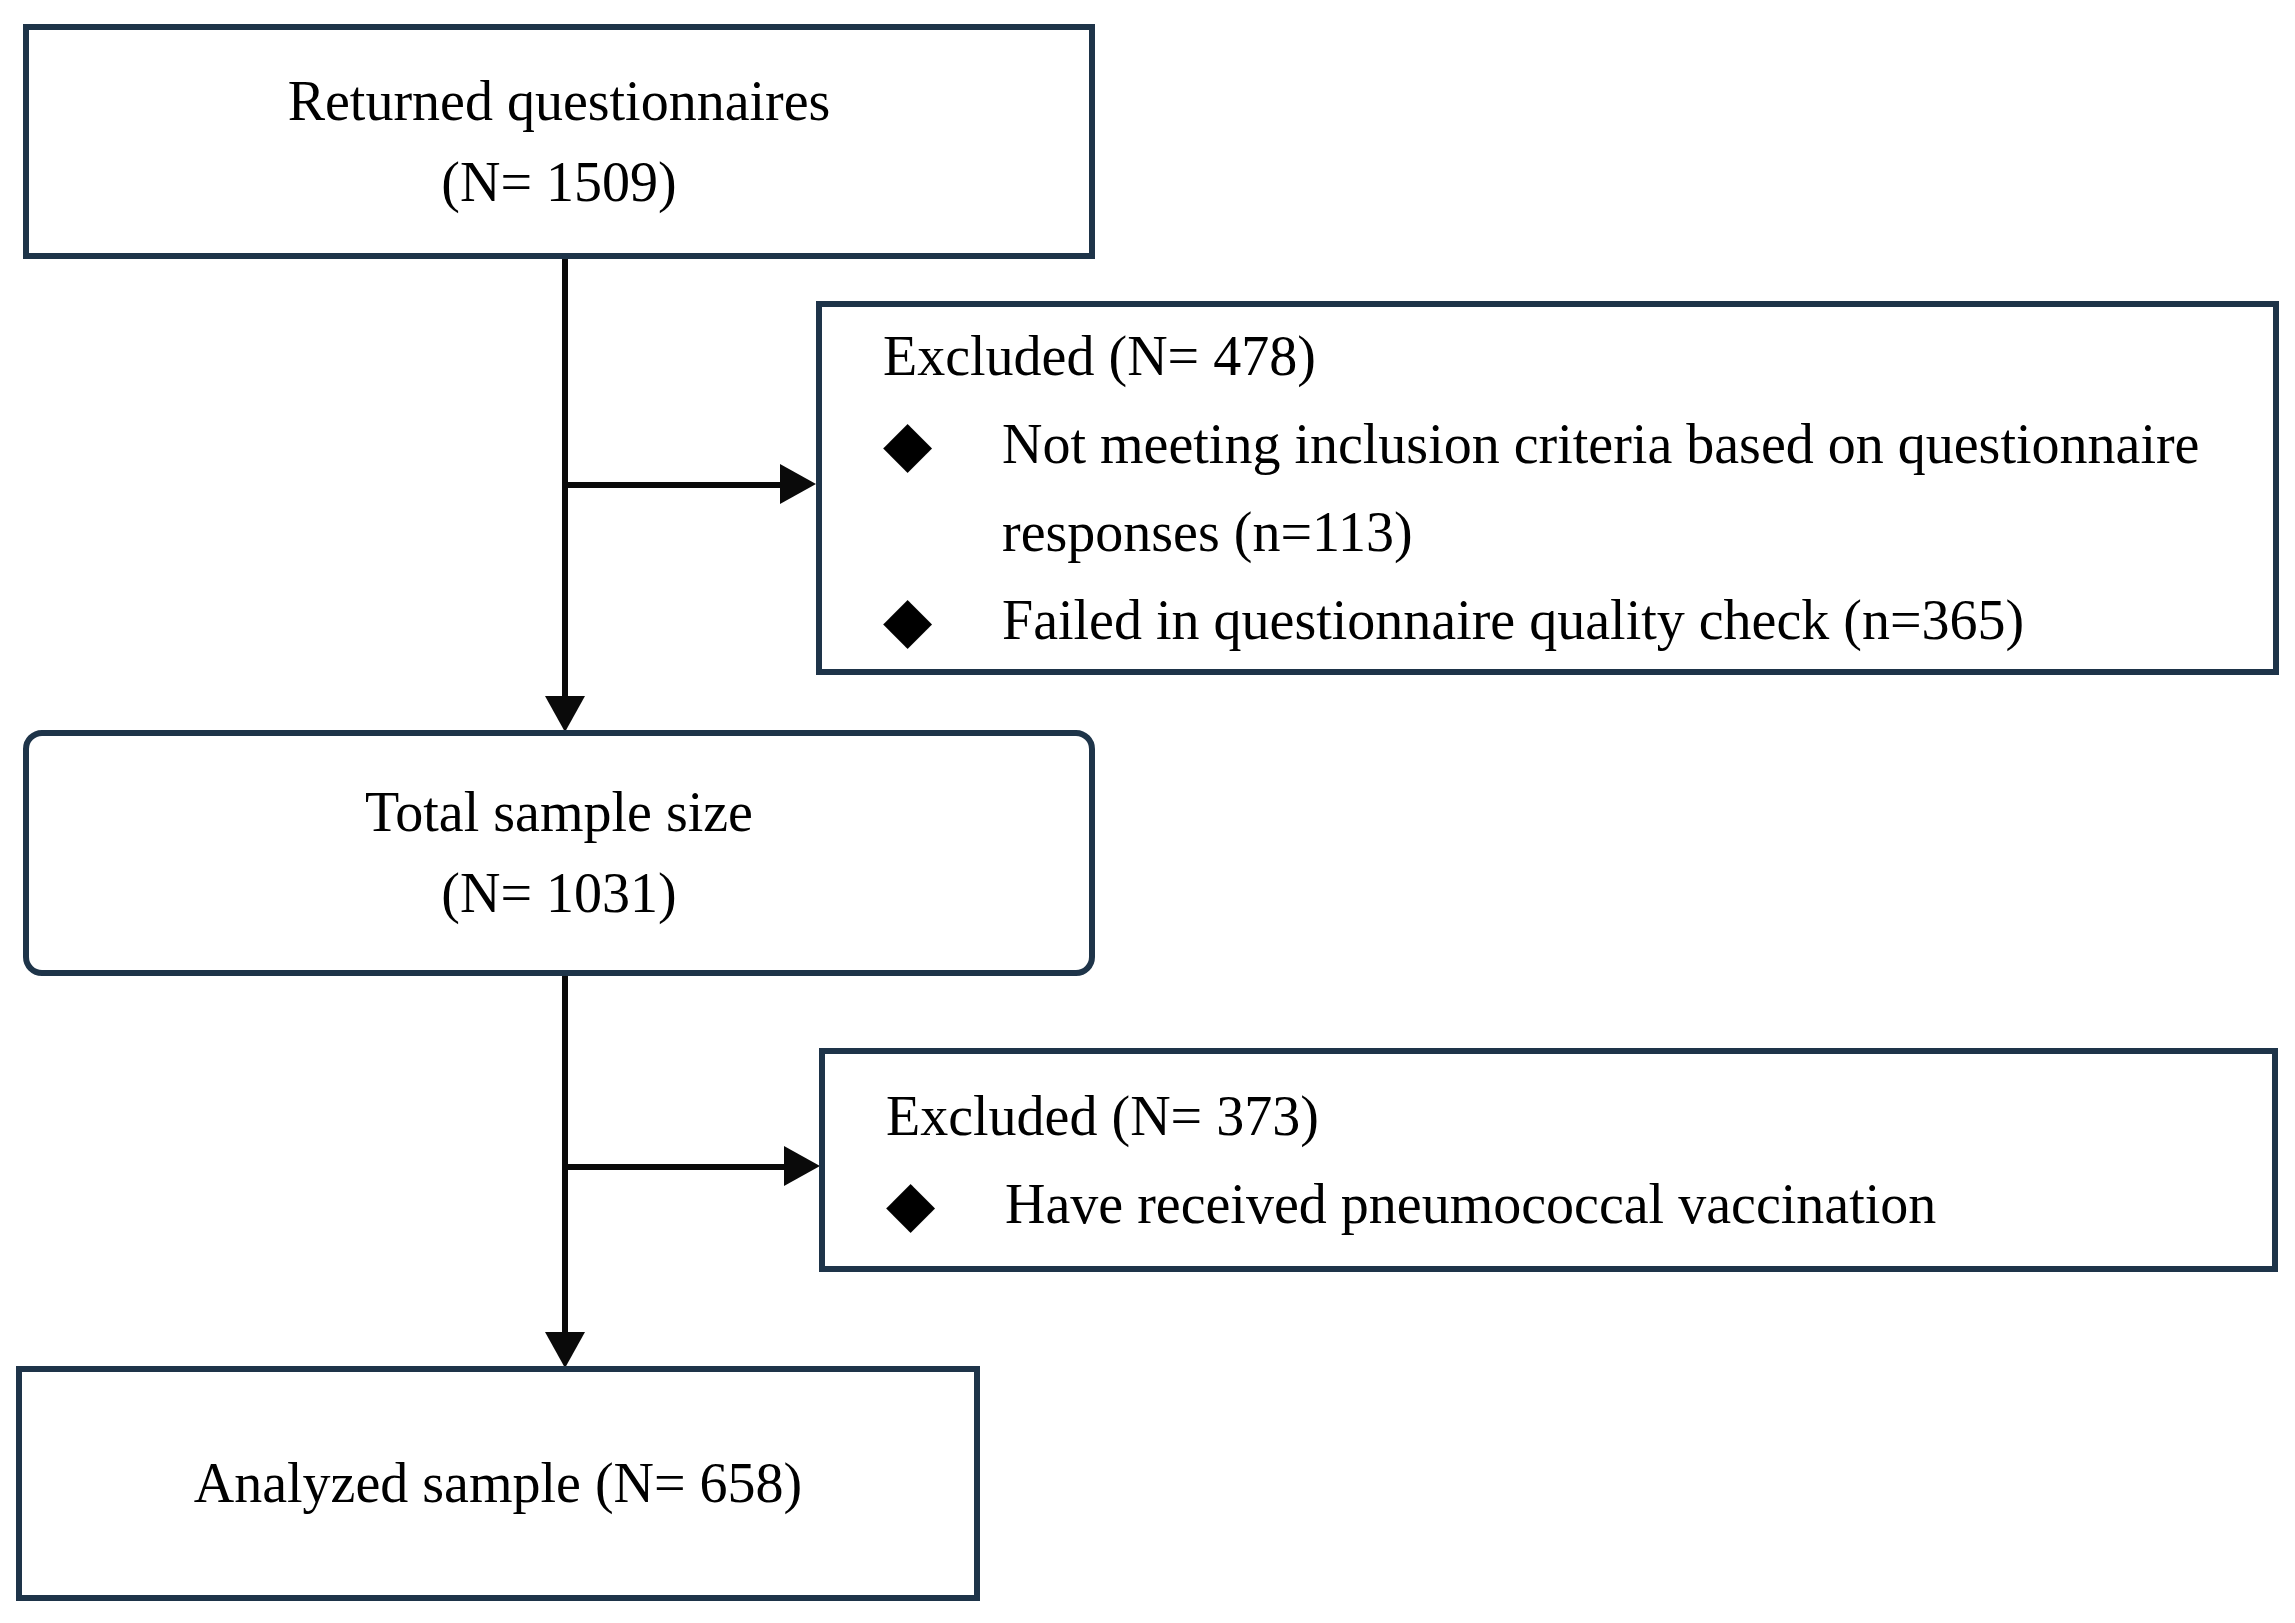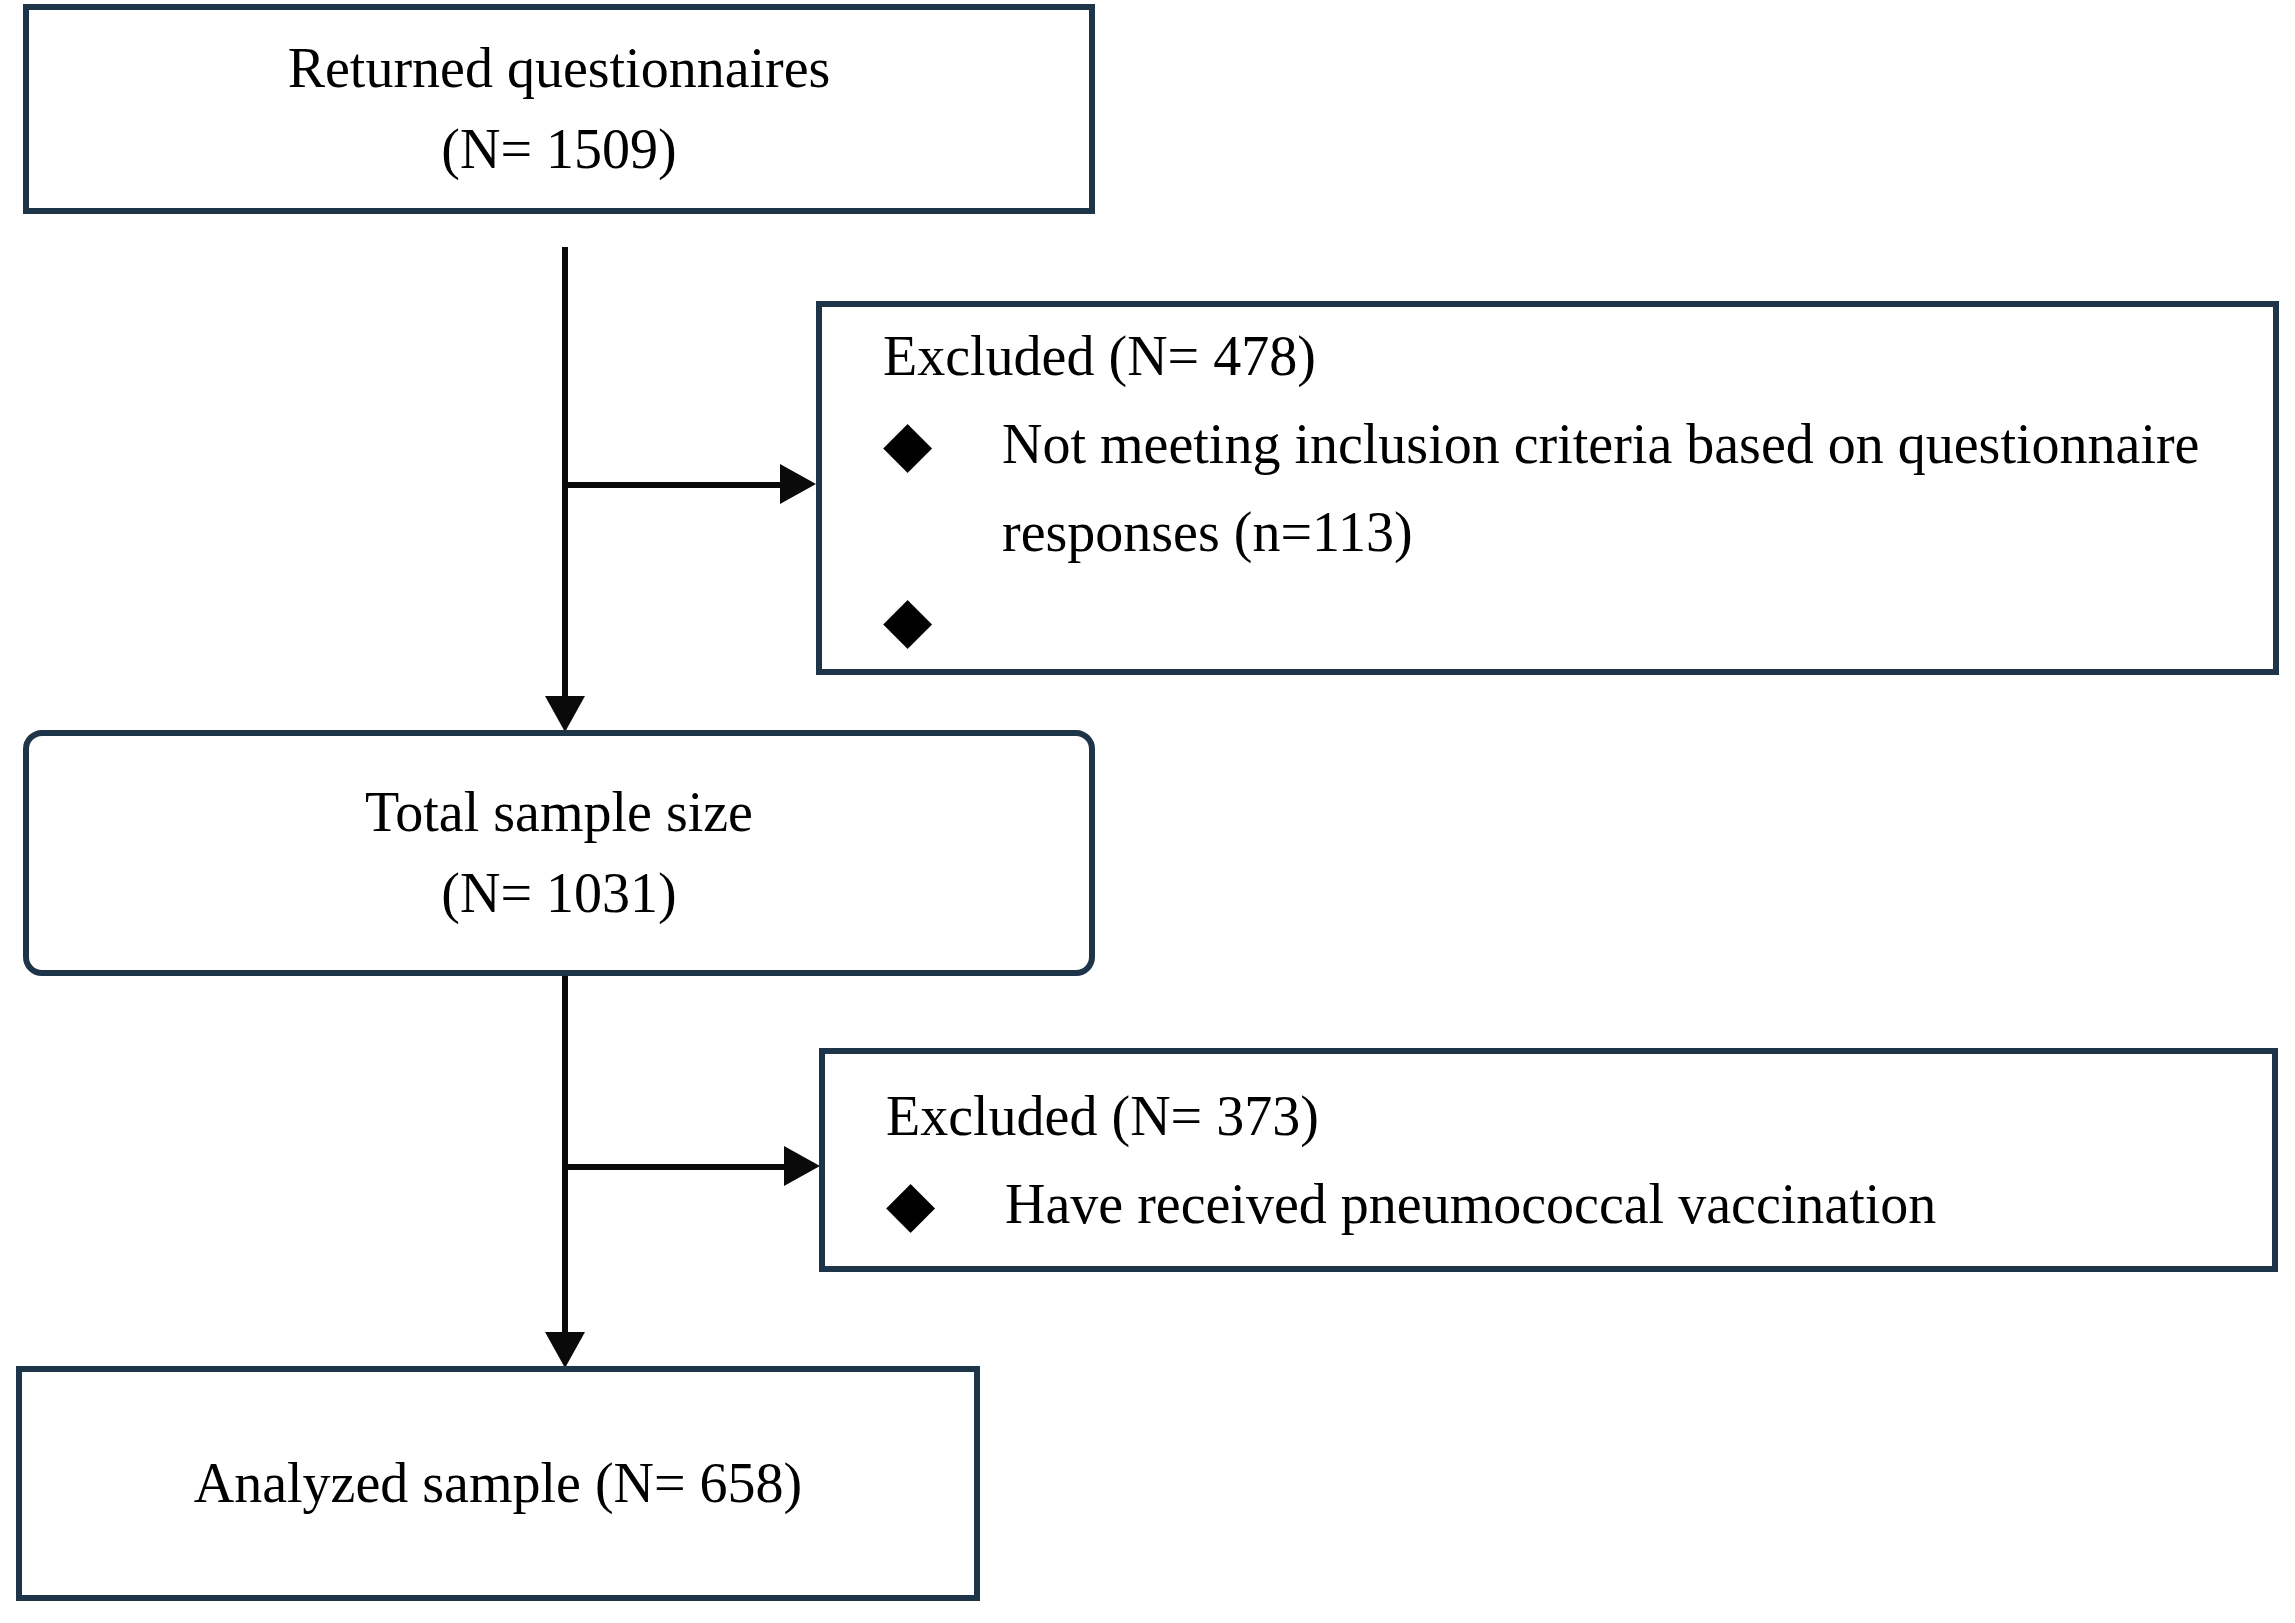--- a/index.html
+++ b/index.html
@@ -67,21 +67,21 @@
     border-bottom: 20.3px solid transparent;
     border-left: 36px solid #0a0a0a;
   }
   .arrow-down {
     position: absolute;
     width: 0; height: 0;
     border-left: 20.3px solid transparent;
     border-right: 20.3px solid transparent;
     border-top: 36px solid #0a0a0a;
   }
-  #box-returned  { left: 23px;  top: 4px;   width: 1072px; height: 210px; }
+  #box-returned  { left: 23px;  top: 24px;   width: 1072px; height: 235px; }
   #box-excluded1 { left: 816px; top: 301px;  width: 1463px; height: 374px; }
   #box-total     { left: 23px;  top: 730px;  width: 1072px; height: 246px; border-radius: 19px; }
   #box-excluded2 { left: 819px; top: 1048px; width: 1459px; height: 224px; }
   #box-analyzed  { left: 16px;  top: 1366px; width: 964px; height: 235px; }
 
   #vline1 { left: 562px; top: 247px;  width: 6px;  height: 454px; }
   #hline1 { left: 563px; top: 482px;  width: 222px; height: 6px; }
   #vline2 { left: 562px; top: 976px; width: 6px;  height: 361px; }
   #hline2 { left: 563px; top: 1164px; width: 225px; height: 6px; }
 
@@ -111,20 +111,21 @@
   </div>
 
   <div class="box excl-box" id="box-excluded1">
     <div>Excluded (N= 478)</div>
     <div class="bullet-item">
       <span class="bullet">◆</span>
       <span class="bullet-text">Not meeting inclusion criteria based on questionnaire responses (n=113)</span>
     </div>
     <div class="bullet-item">
       <span class="bullet">◆</span>
+      <span class="bullet-text">Failed in questionnaire quality check (n=365)</span>
     </div>
   </div>
 
   <div class="box center-box" id="box-total">
     <span>Total sample size</span>
     <span>(N= 1031)</span>
   </div>
 
   <div class="box excl-box" id="box-excluded2">
     <div>Excluded (N= 373)</div>

